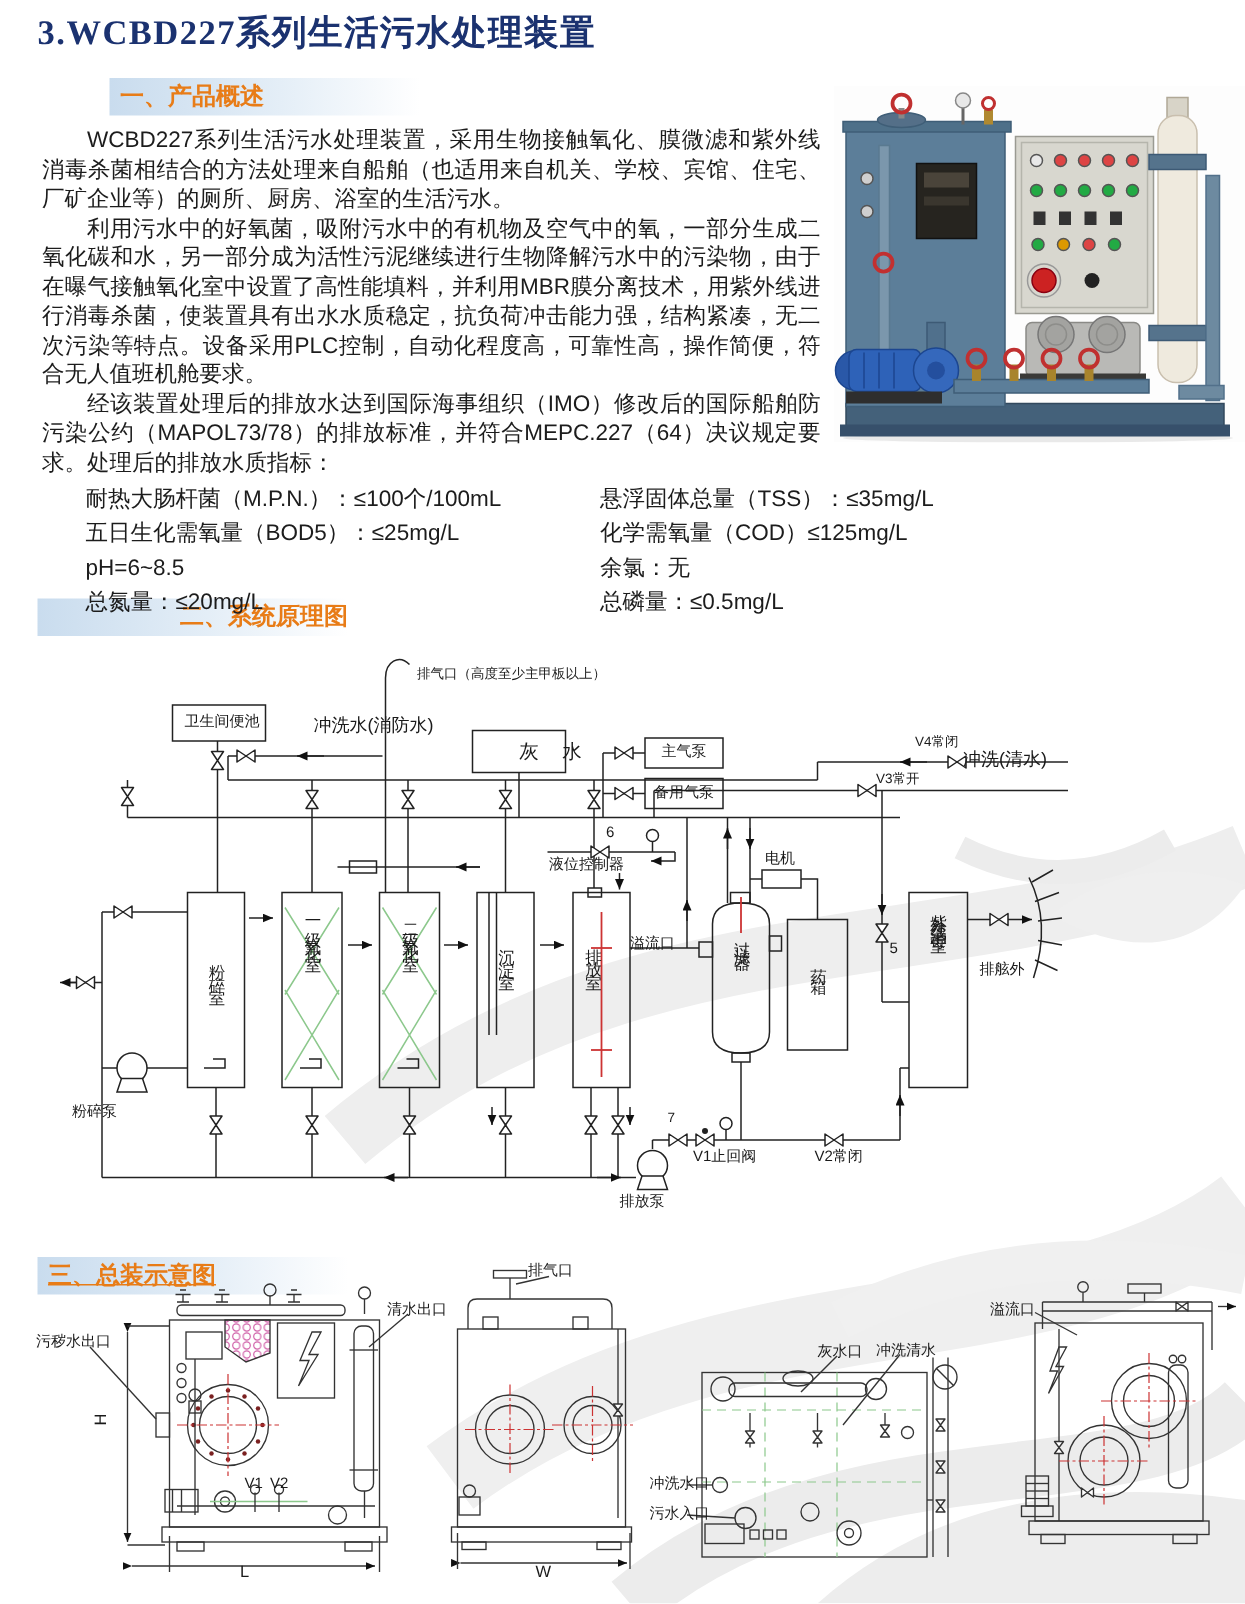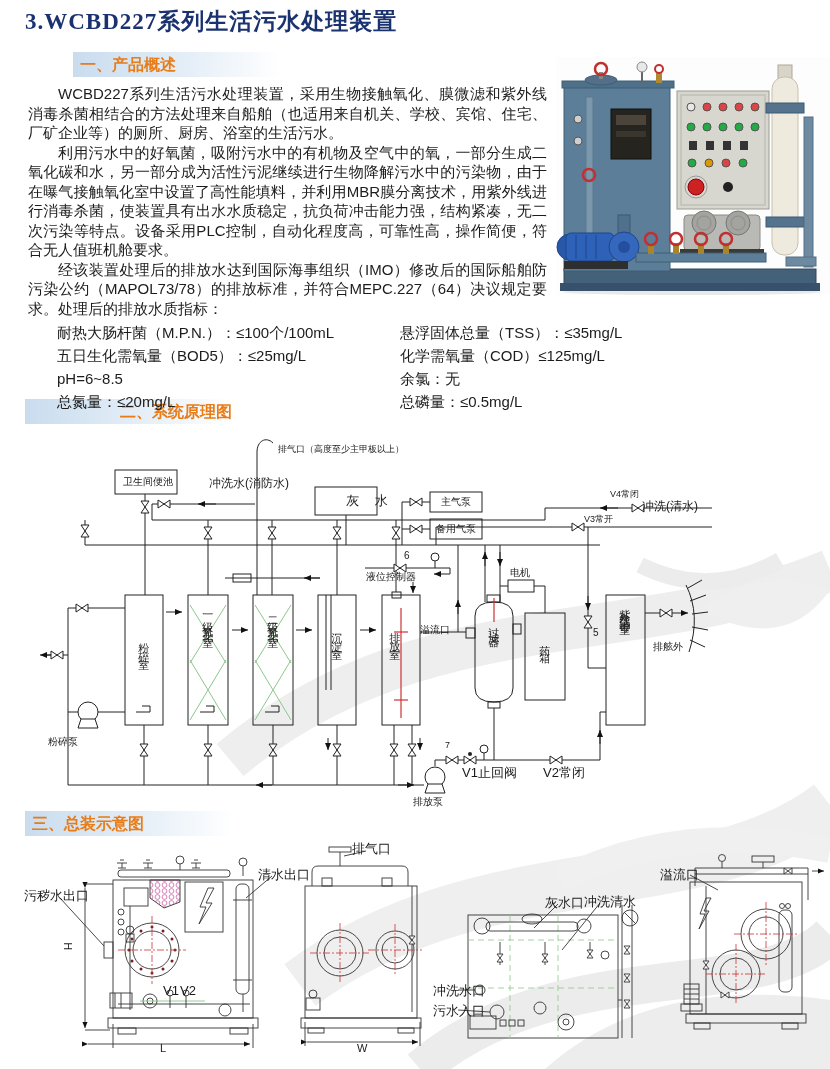--- a/index.html
+++ b/index.html
@@ -4,31 +4,31 @@
 <style>
   html,body{margin:0;padding:0;background:#fff;}
   .page{position:relative;width:830px;height:1069px;background:#fff;overflow:hidden;
         font-family:"Liberation Sans",sans-serif;color:#1c1c1c;}
   .layer{position:absolute;left:0;top:0;}
   .title{position:absolute;left:25px;top:6px;font-family:"Liberation Serif",serif;
          font-weight:bold;font-size:23px;color:#1b3270;letter-spacing:1px;white-space:nowrap;}
   .secbar{position:absolute;left:25px;height:25px;line-height:25px;padding-left:7px;
           width:200px;font-size:16px;font-weight:bold;color:#e87c17;
           background:linear-gradient(90deg,#c9dcee 0%,#e4eef7 55%,#ffffff 100%);}
-  .bar1{top:52px;margin-left:48px;} .bar2{top:399px;text-align:right;} .bar3{top:811px;}
+  .bar1{top:52px;margin-left:48px;} .bar2{top:399px;text-align:right;} .bar3{top:838px;text-decoration:underline;}
   .textcol{position:absolute;left:28px;top:84px;width:519px;font-size:15px;line-height:19.5px;
            text-align:justify;}
   .textcol p{margin:0;text-indent:2em;}
   .specs{position:absolute;top:321px;font-size:15px;line-height:23px;white-space:nowrap;}
   .specsL{left:57px;} .specsR{left:400px;}
   .photo{position:absolute;left:556px;top:57px;width:274px;height:238px;}
   .schem{position:absolute;left:0;top:428px;width:830px;height:392px;}
   .asm{position:absolute;left:0;top:840px;width:830px;height:229px;}
   .dlabel{position:absolute;font-size:10px;line-height:1.15;color:#1a1a1a;white-space:nowrap;}
-  .f8{font-size:13px;text-align:right;} .f9{font-size:9px;} .f11{font-size:11px;} .f12{font-size:12px;} .f13{font-size:13px;}
+  .f8{font-size:10px;text-align:right;} .f9{font-size:9px;} .f11{font-size:11px;} .f12{font-size:12px;} .f13{font-size:13px;}
   .cbox{position:absolute;display:flex;align-items:center;justify-content:center;}
   .vt{writing-mode:vertical-rl;text-orientation:upright;font-size:11px;}
   .ls3{letter-spacing:3px;} .ls5{letter-spacing:5px;} .ls8{letter-spacing:8px;} .ls6{letter-spacing:6px;}
   .rot{transform:rotate(-90deg);transform-origin:center;}
   svg{display:block;}
 </style>
 </head>
 <body>
 
 <div class="page">

